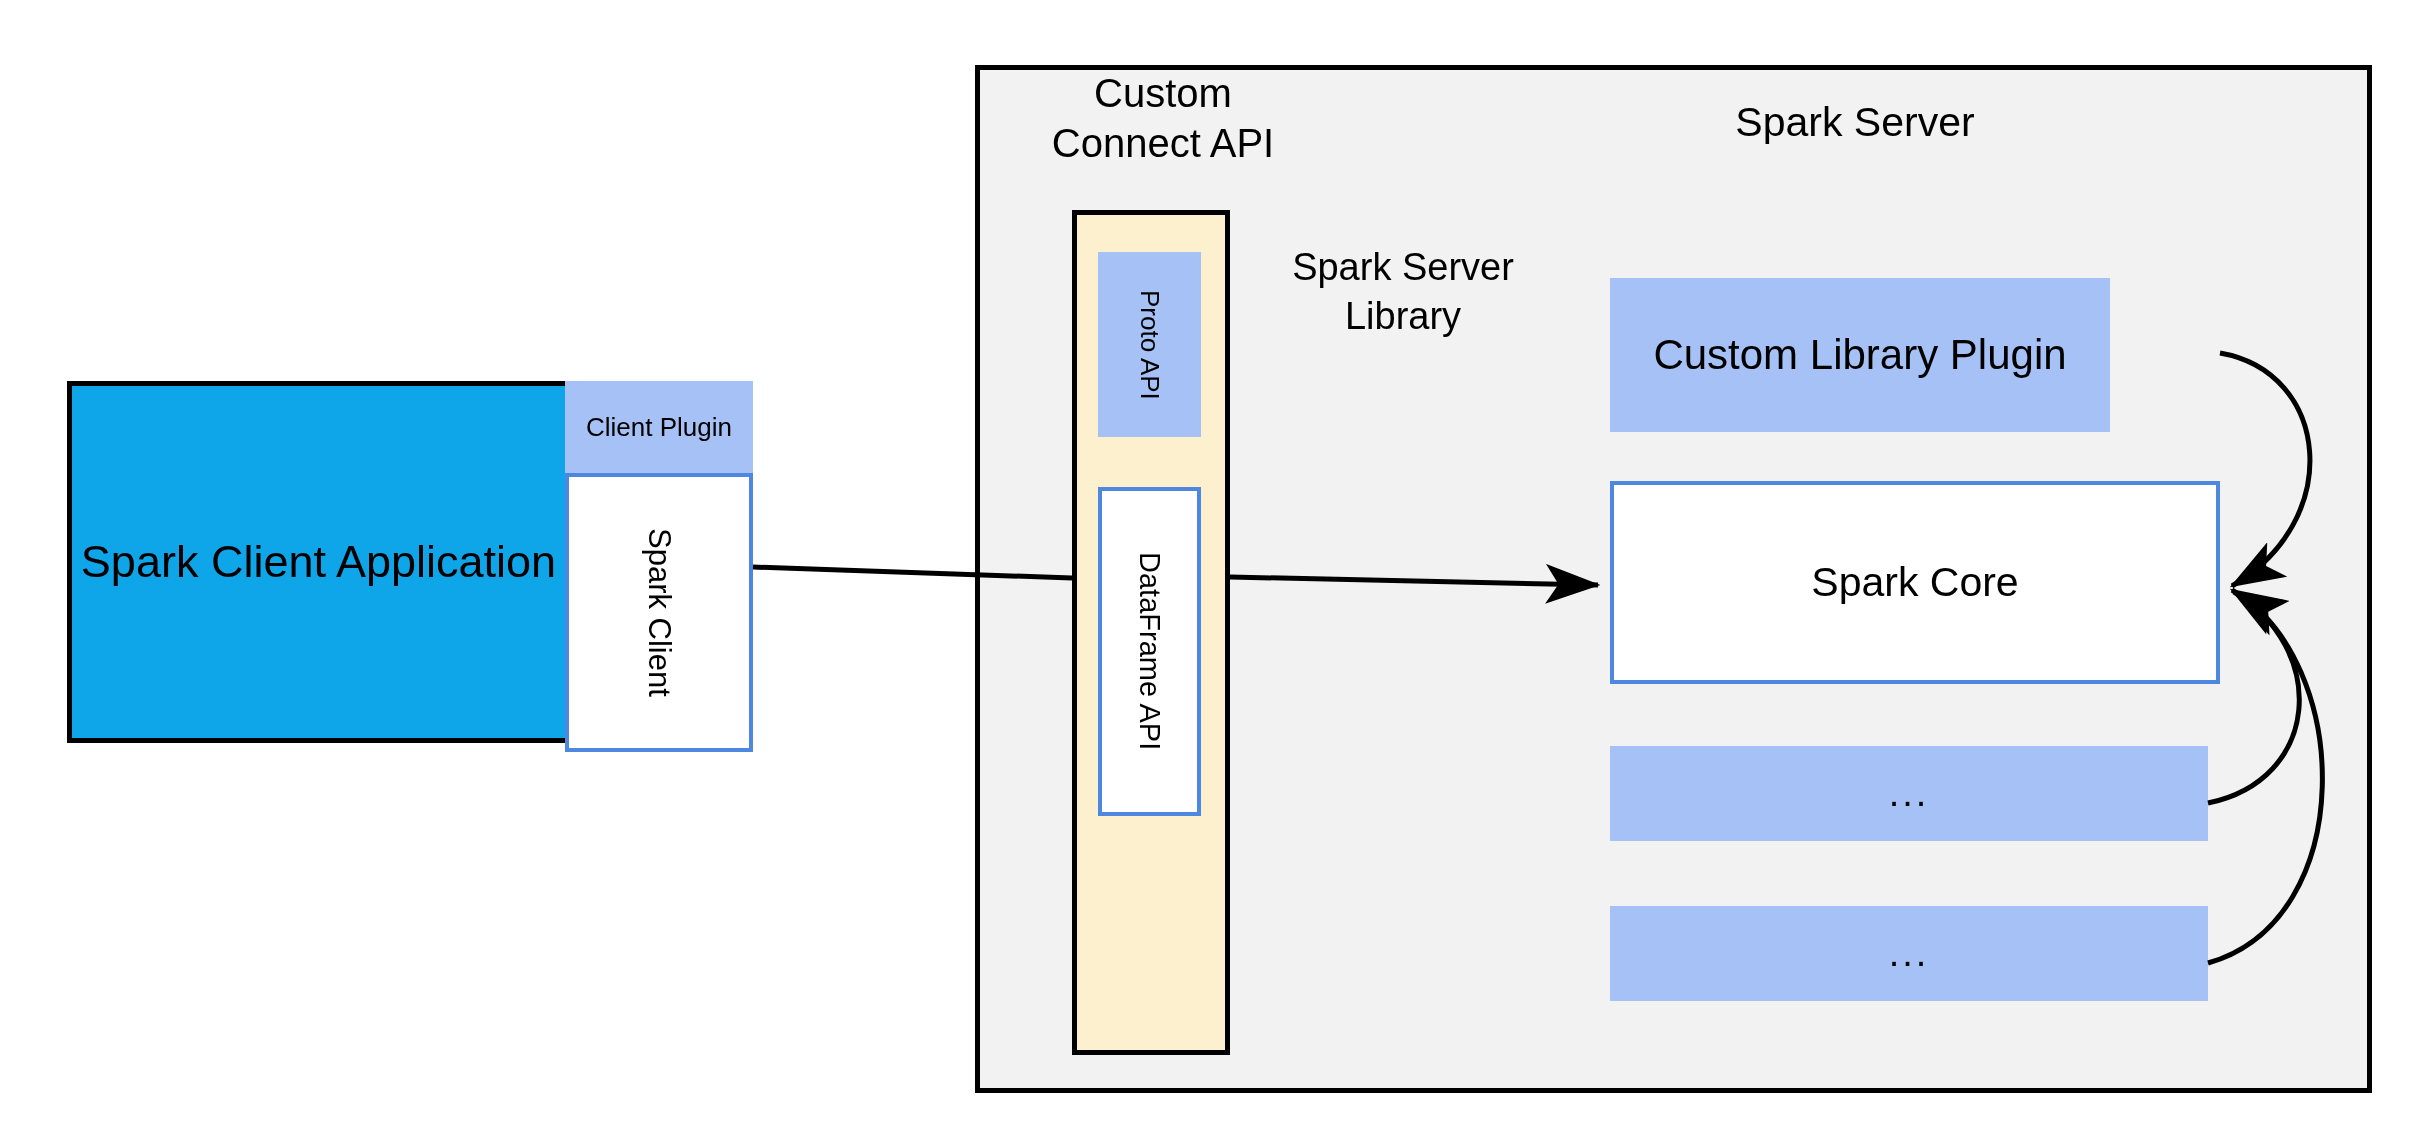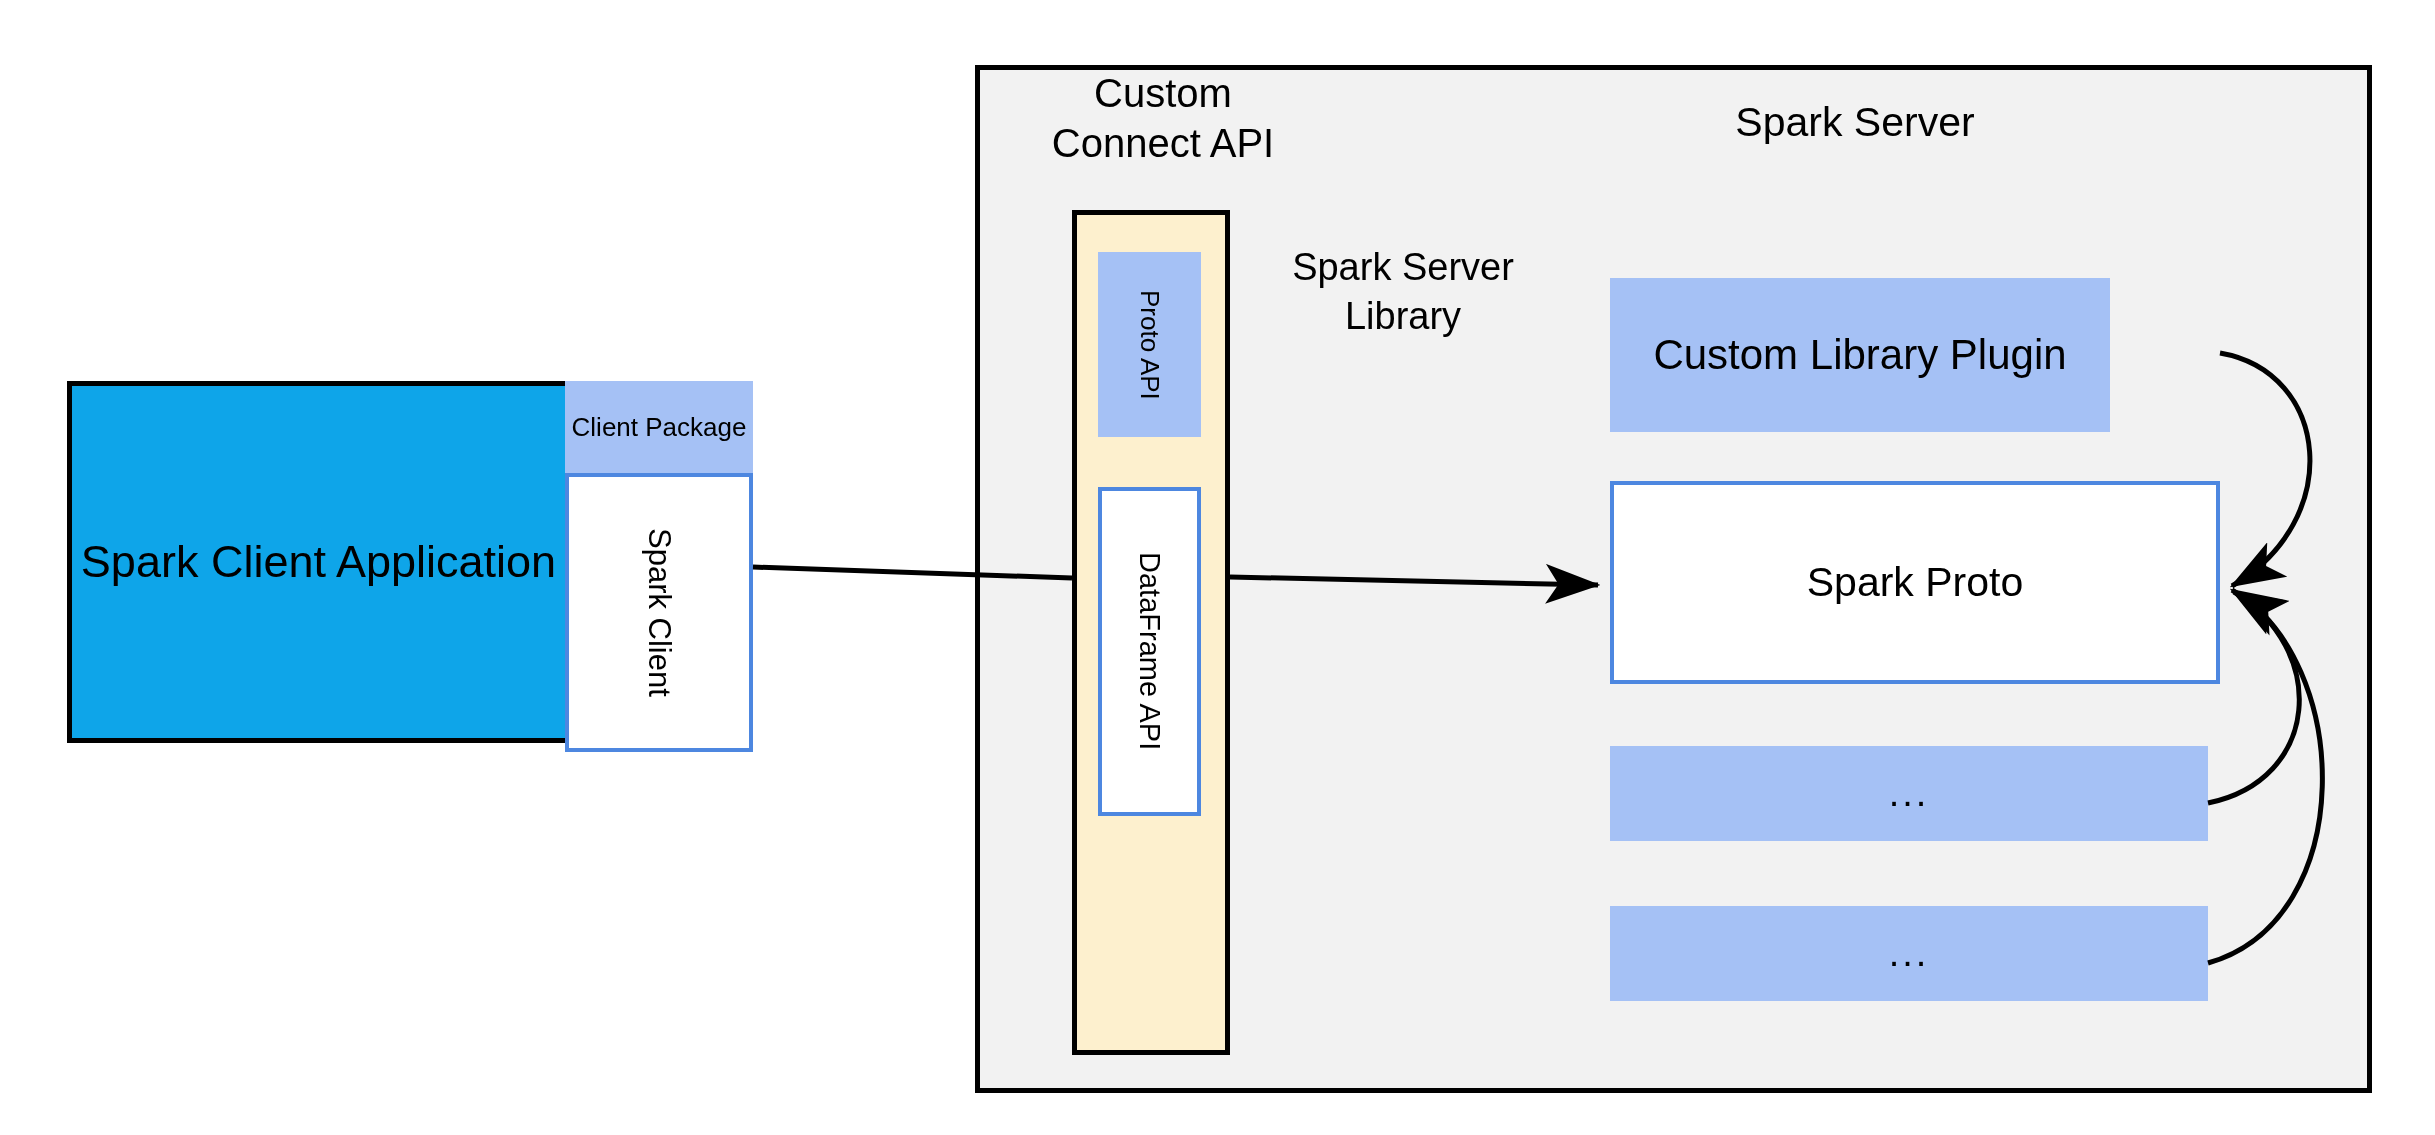--- a/index.html
+++ b/index.html
@@ -178,21 +178,21 @@
 <body>
 
 <div id="canvas">
 
   <div class="box" id="server-container"></div>
 
   <div class="box" id="connect-column"></div>
 
   <div class="box" id="client-app">Spark Client Application</div>
 
-  <div class="box" id="client-package-header">Client Package</div>
+  <div class="box" id="client-package-header">Client Plugin</div>
 
   <div class="box" id="spark-client-box">
     <span class="vtext">Spark Client</span>
   </div>
 
   <div class="box" id="spark-connect-api-label">Custom Connect API</div>
 
   <div class="box" id="spark-server-title">Spark Server</div>
 
   <div class="box" id="proto-api-box">
@@ -200,21 +200,21 @@
   </div>
 
   <div class="box" id="dataframe-api-box">
     <span class="vtext">DataFrame API</span>
   </div>
 
   <div class="box" id="spark-server-library-label">Spark Server Library</div>
 
   <div class="box" id="custom-library-plugin">Custom Library Plugin</div>
 
-  <div class="box" id="spark-core">Spark Proto</div>
+  <div class="box" id="spark-core">Spark Core</div>
 
   <div class="box" id="ellipsis-box-1">...</div>
 
   <div class="box" id="ellipsis-box-2">...</div>
 
   <svg id="connectors" viewBox="0 0 2435 1135" xmlns="http://www.w3.org/2000/svg">
     <defs>
       <marker id="arrowhead" markerWidth="11" markerHeight="8" refX="10.5" refY="4" orient="auto" markerUnits="strokeWidth">
         <path d="M0,0 L11,4 L0,8 L2.6,4 Z" fill="#000000"></path>
       </marker>

